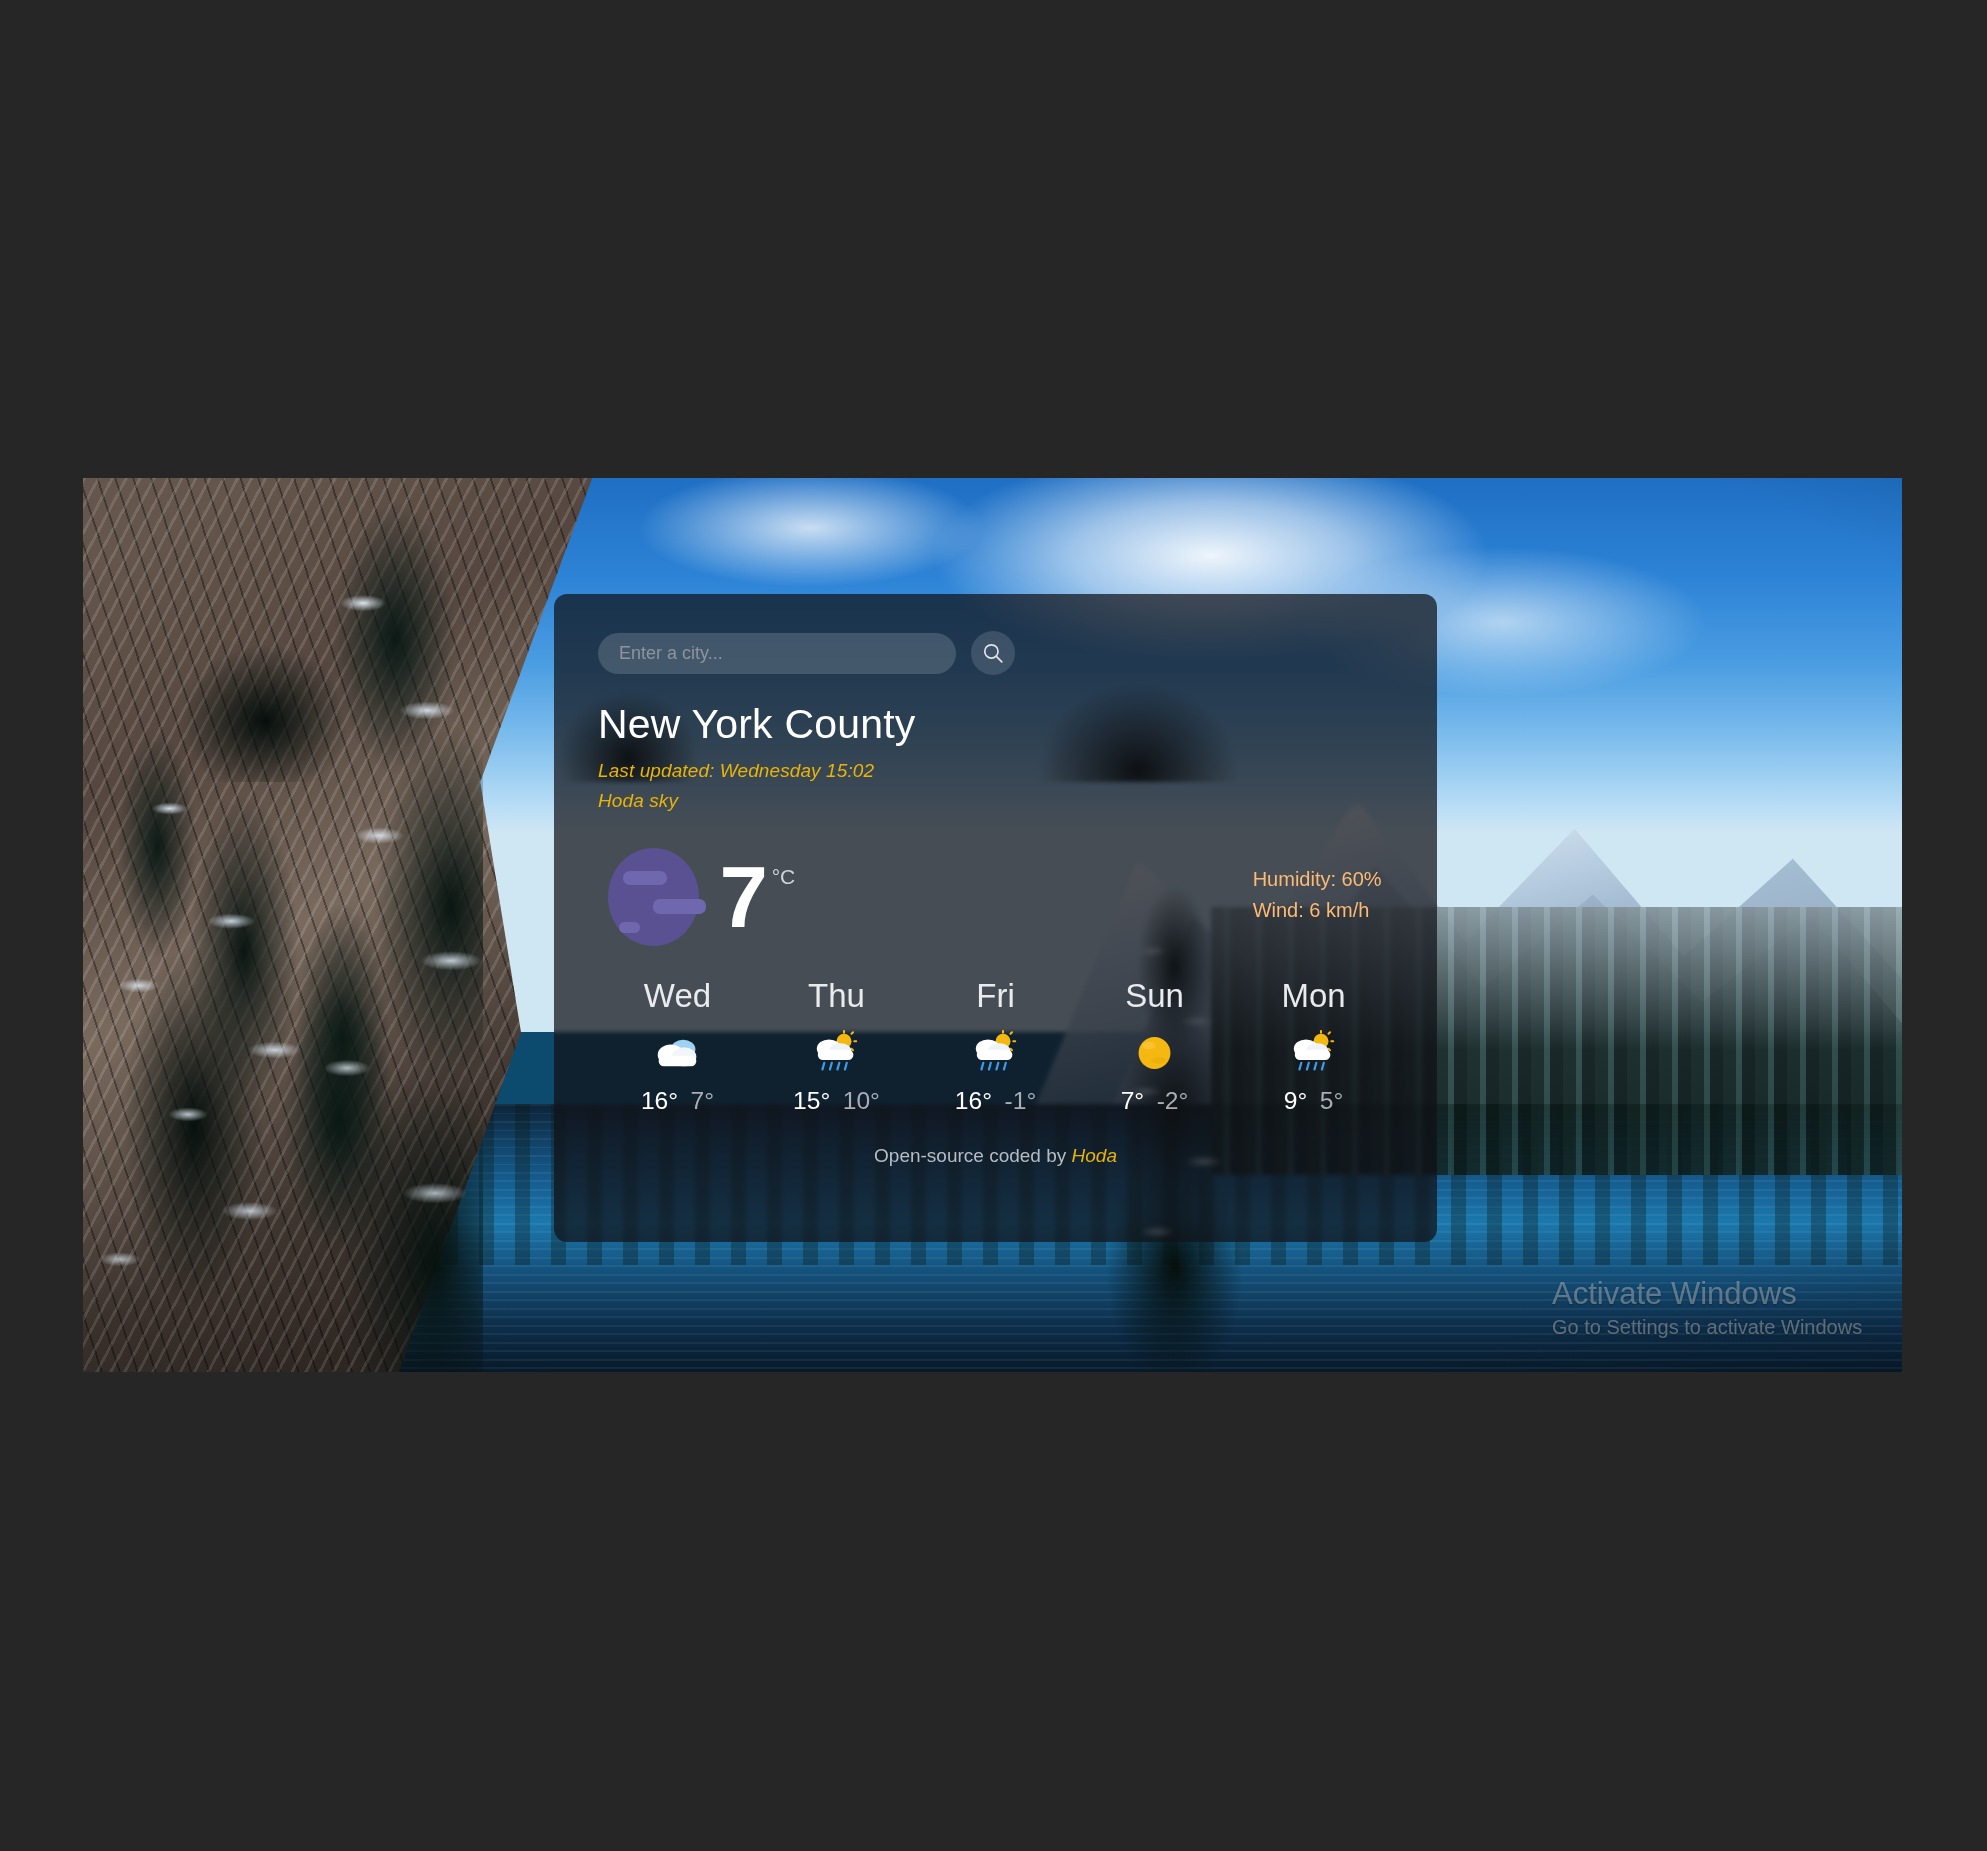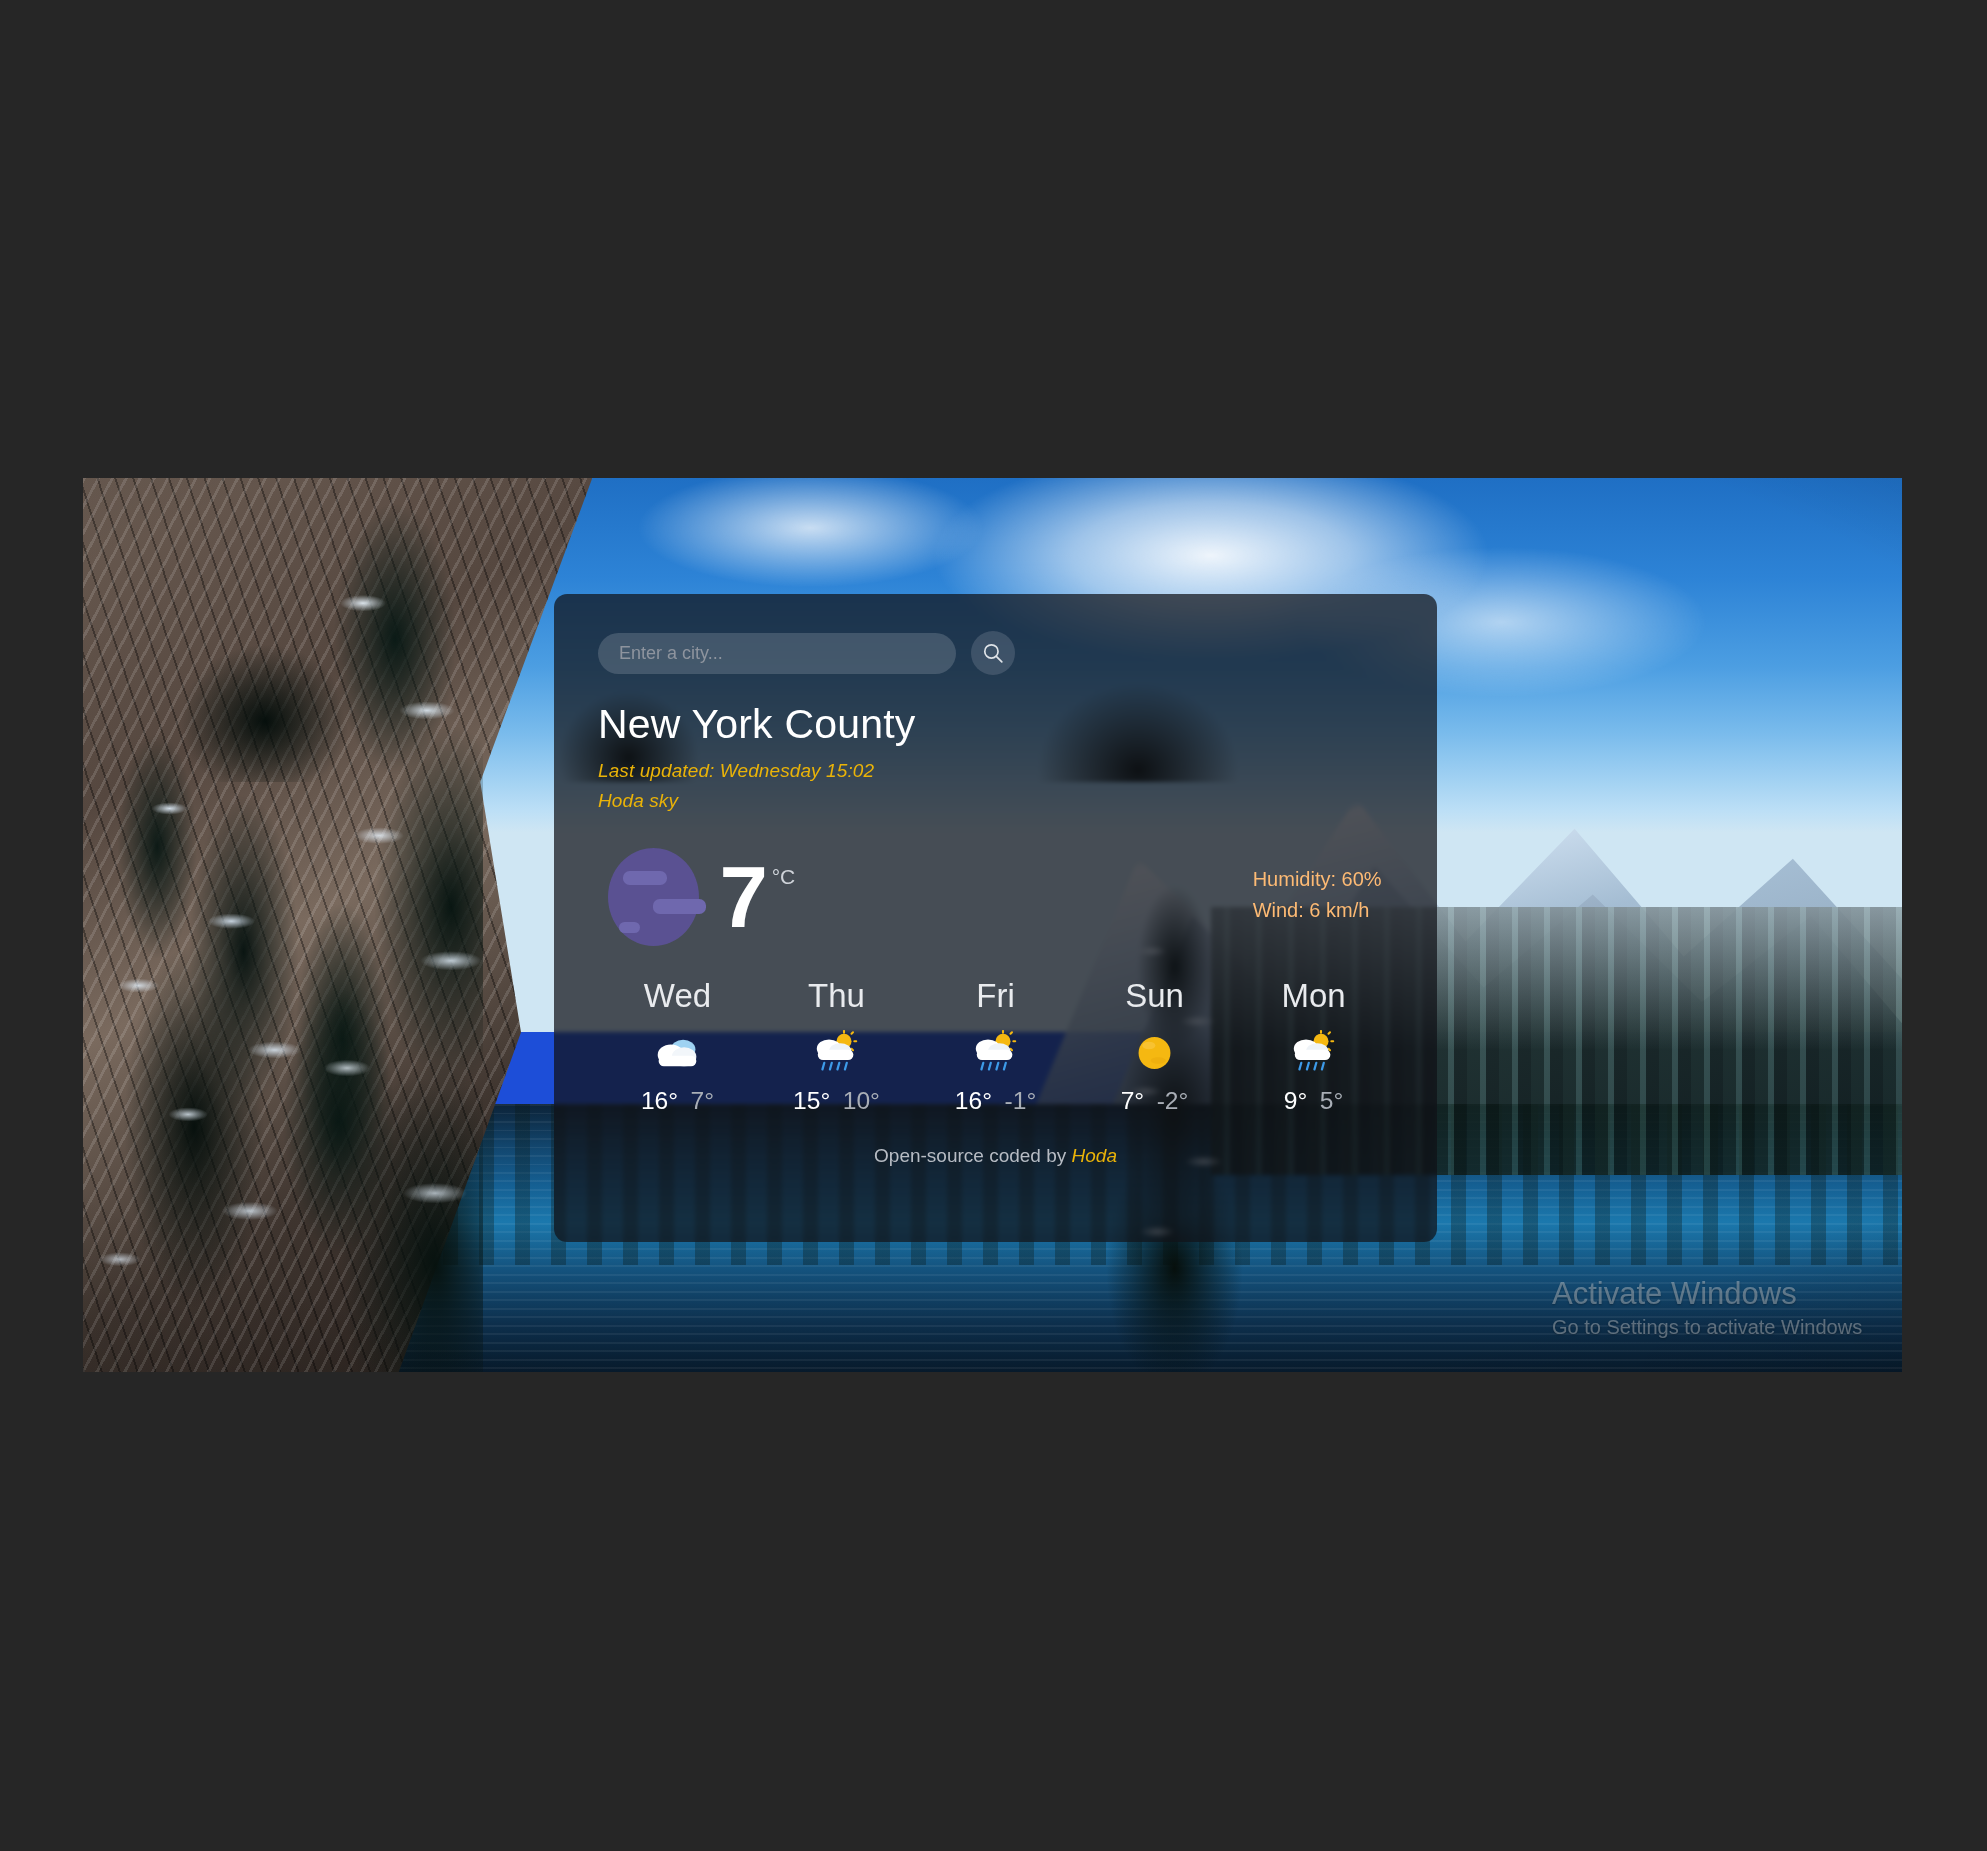--- a/index.html
+++ b/index.html
@@ -21,21 +21,21 @@
   }
 
   
   #backdrop {
     position: absolute;
     left: 83px;
     top: 478px;
     width: 1819px;
     height: 894px;
     overflow: hidden;
-    background: #1d4ed8;
+    background: #0c4a6e;
   }
   .bg-layer { position: absolute; inset: 0; }
 
   
   .bg-sky {
     background:
       radial-gradient(ellipse 397px 151px at 62% 14%, rgba(255,255,255,.92) 0%, rgba(255,255,255,.55) 35%, rgba(255,255,255,0) 70%),
       radial-gradient(ellipse 284px 104px at 78% 26%, rgba(255,255,255,.6) 0%, rgba(255,255,255,0) 72%),
       radial-gradient(ellipse 246px 85px at 40% 9%, rgba(255,255,255,.75) 0%, rgba(255,255,255,0) 70%),
       linear-gradient(180deg, #1f6fc4 0%, #2d83d6 18%, #4c9ee2 34%, #79bbec 46%, #9fd0f2 54%, #bcdff6 60%, #cfe6f3 64%);

